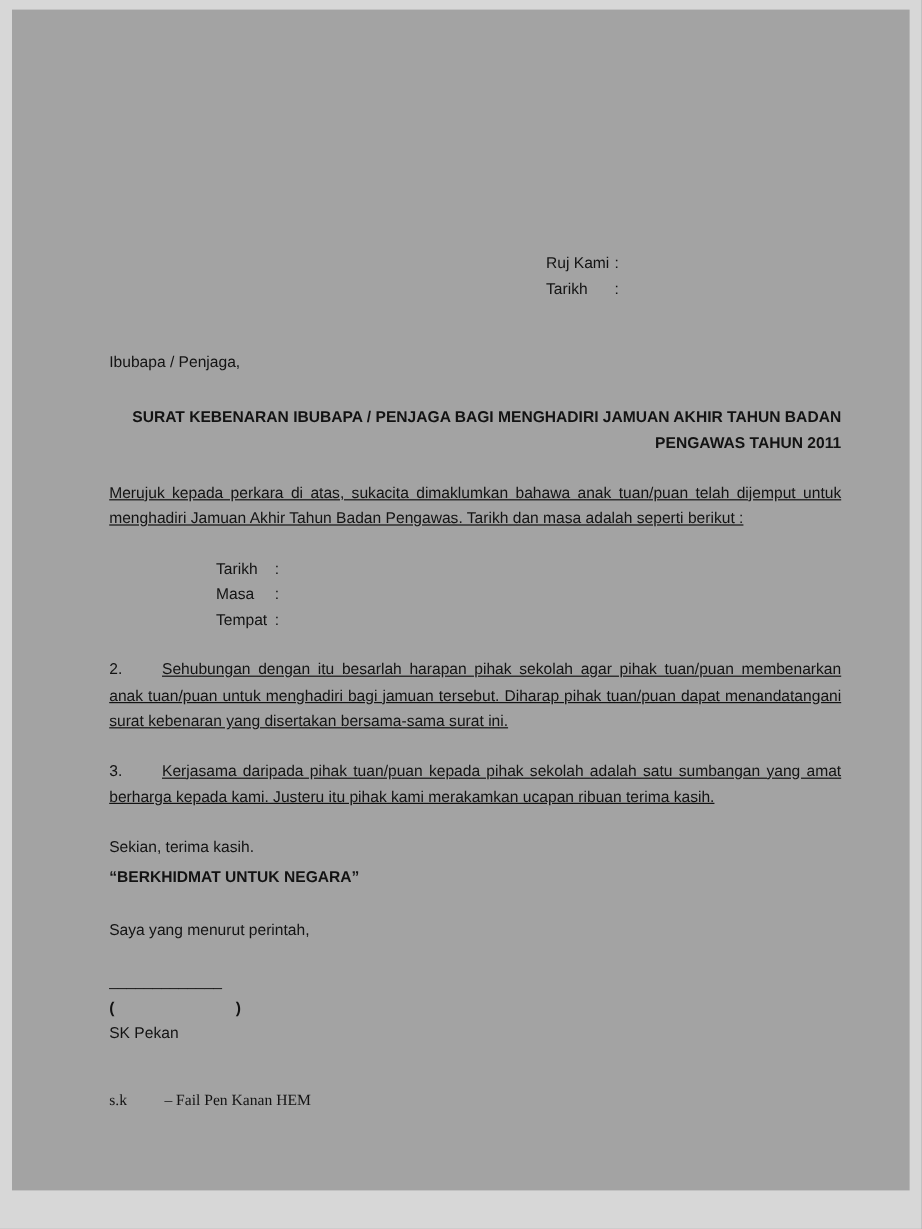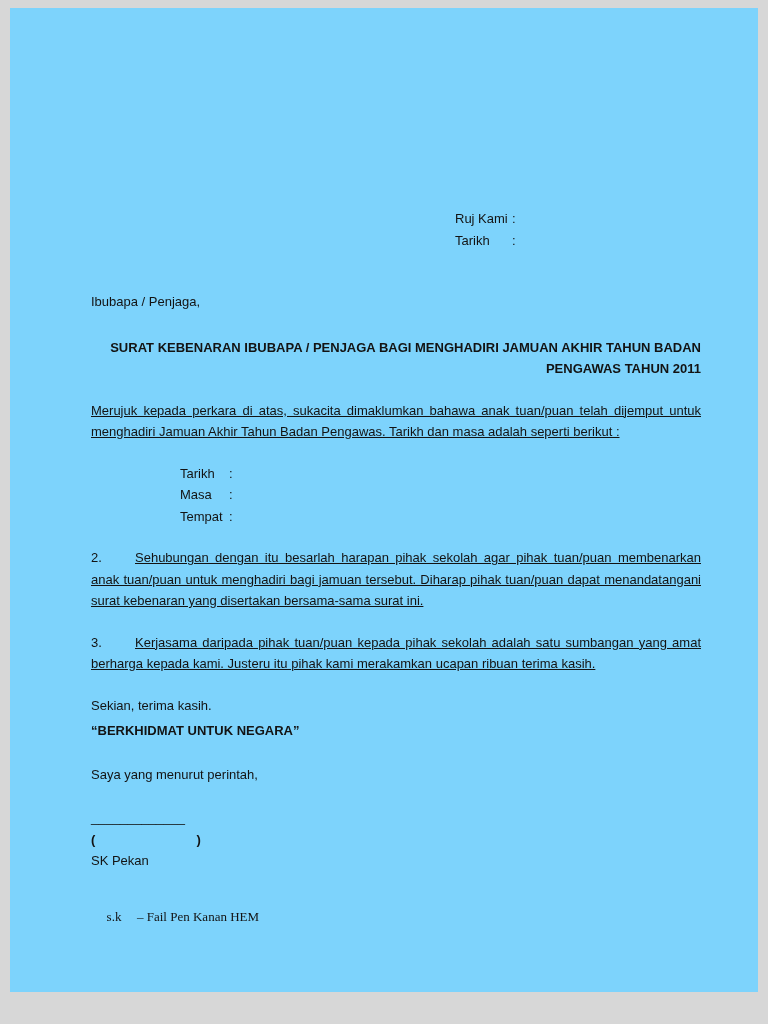--- a/index.html
+++ b/index.html
@@ -11,21 +11,21 @@
     font-family: "Liberation Sans", sans-serif;
     position: relative;
     overflow: hidden;
   }
   .page {
     position: absolute;
     left: 10px;
     top: 8px;
     width: 748px;
     height: 984px;
-    background: #7dd3fc;
+    background: #a3a3a3;
   }
   .content {
     padding: 200px 57px 0 81px;
     font-size: 13px;
     line-height: 21.5px;
     color: #131313;
   }
   .block { margin: 0; }
   .justify { text-align: justify; text-decoration: underline; }
 
@@ -42,21 +42,21 @@
   .numbered { margin-top: 20px; }
   .pnum { display: inline-block; width: 44px; }
 
   .closing { margin-top: 20px; }
   .slogan { margin-top: 4px; font-weight: bold; }
   .sign-intro { margin-top: 22px; }
   .sigline { margin-top: 22px; }
   .sig-name { font-weight: bold; white-space: pre; }
 
   .footer { margin-top: 34px; font-family: "Liberation Serif", serif; font-size: 13px; }
-  .footer-sk { display: inline-block; width: 46px; text-align: center; }
+  .footer-sk { display: inline-block; width: 46px; }
 </style>
 </head>
 <body>
 
 <div class="page">
   <div class="content">
 
     <div class="ref-block">
       <div>
         <span class="ref-label">Ruj Kami</span><span>:</span>

